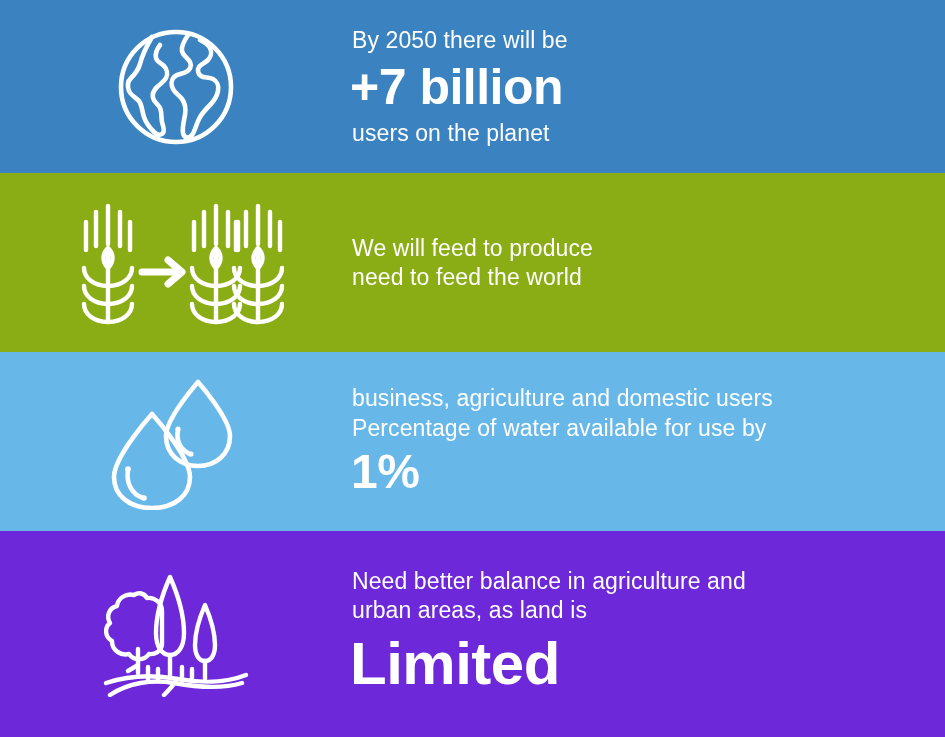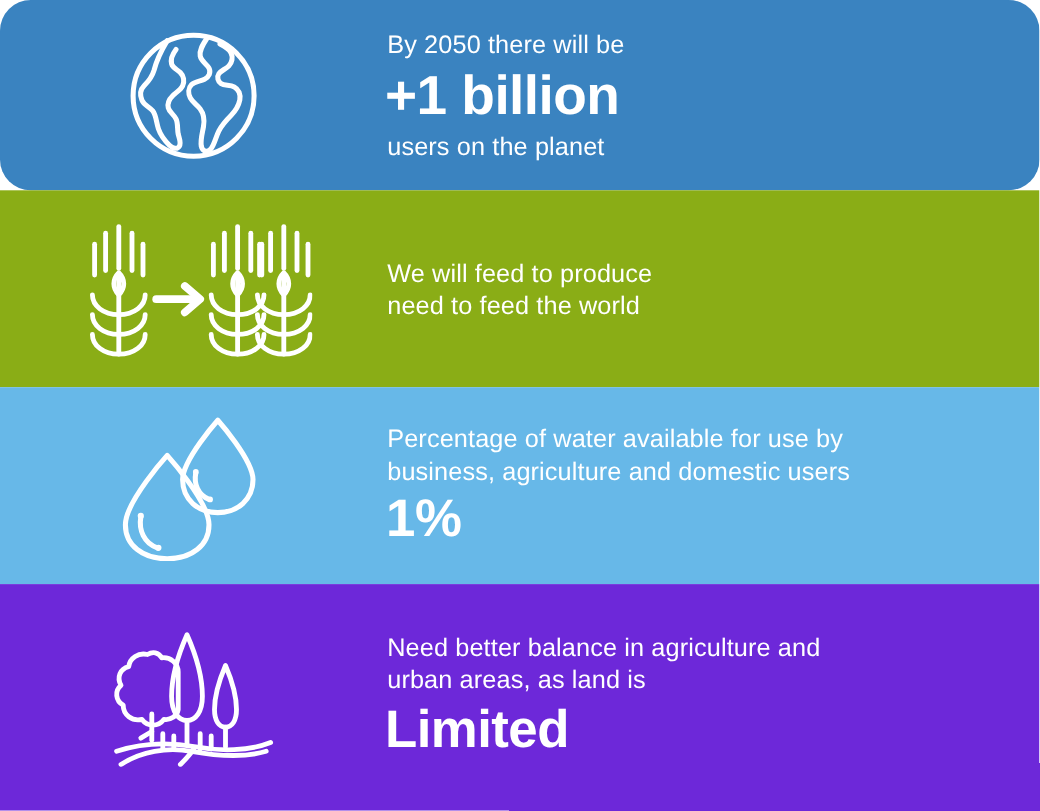--- a/index.html
+++ b/index.html
@@ -13,21 +13,21 @@
     width:945px; height:737px;
     display:flex;
     flex-direction:column;
   }
   .panel {
     display:flex;
     align-items:center;
     width:100%;
     position:relative;
   }
-  .panel-1 { height:180px; background:#3a83c0;border-radius:28px; }
+  .panel-1 { height:180px; background:#3a83c0; }
   .panel-2 { height:186px; background:#8aad16; }
   .panel-3 { height:186px; background:#67b8e8; }
   .panel-4 { height:214px; background:#6d28d9; }
 
   .icon-col {
     width:352px;
     height:100%;
     display:flex;
     align-items:center;
     justify-content:center;
@@ -53,21 +53,21 @@
   .line-big {
     font-size:48px;
     font-weight:700;
     line-height:1.12;
     letter-spacing:-0.5px;
     color:#ffffff;
   }
   .p1 .line-big { font-size:50px; margin:4px 0 4px -2px; }
   .p2 .line-big { font-size:50px; margin:4px 0 4px -2px; }
   .p3 .line-big { font-size:48px; margin:1px 0 0 -1px; }
-  .p4 .line-big { font-size:48px; margin:4px 0 4px -2px; }
+  .p4 .line-big { font-size:60px; margin:4px 0 4px -2px; }
   .p3 .line-small { line-height:1.3; }
   .p4 .line-small { line-height:1.28; }
 </style>
 </head>
 <body>
 
 <div class="infographic">
 
   <section class="panel panel-1 p1">
     <div class="icon-col">
@@ -83,21 +83,21 @@
                    C70 51 65 51 62 54 C59 57 59 62 61 66 C63 70 67 72 70 76
                    C73 80 74 86 73 92 C72 98 70 104 71 110 C72 115 77 116 80 112
                    C83 108 84 102 87 96 C90 90 94 86 98 82 C102 78 105 73 106 68
                    C107 63 105 58 101 56 C97 54 92 55 89 53 C86 51 85 47 87 44
                    C89 41 93 40 96 37 C99 34 100 29 98 25 C96 21 92 19 88 17"></path>
         </svg>
       </span>
     </div>
     <div class="text-col">
       <div class="line-small">By 2050 there will be</div>
-      <div class="line-big">+1 billion</div>
+      <div class="line-big">+7 billion</div>
       <div class="line-small">users on the planet</div>
     </div>
   </section>
 
   <section class="panel panel-2 p2">
     <div class="icon-col">
       <span>
         <svg width="216" height="126" viewBox="0 0 216 126" fill="none" stroke="#ffffff" stroke-width="4.4" stroke-linecap="round" stroke-linejoin="round">
 
           <g transform="translate(10,0)">
@@ -165,22 +165,22 @@
 
           <path d="M46 40 C46 40 84 82 84 103 C84 122 68 134 46 134 C24 134 8 122 8 103
                    C8 82 46 40 46 40Z"></path>
           <path d="M22 96 C20 108 25 120 37 124"></path>
           <circle cx="22" cy="95" r="2.8" fill="#ffffff" stroke="none"></circle>
           <circle cx="38" cy="124" r="2.8" fill="#ffffff" stroke="none"></circle>
         </svg>
       </span>
     </div>
     <div class="text-col">
+      <div class="line-small">business, agriculture and domestic users</div>
       <div class="line-small">Percentage of water available for use by</div>
-      <div class="line-small">business, agriculture and domestic users</div>
       <div class="line-big">1%</div>
     </div>
   </section>
 
   <section class="panel panel-4 p4">
     <div class="icon-col">
       <span>
         <svg width="152" height="126" viewBox="0 0 152 126" fill="none" stroke="#ffffff" stroke-width="4.4" stroke-linecap="round" stroke-linejoin="round">
 
           <path d="M34 24 C26 22 18 27 17 35 C9 37 6 45 10 52 C4 57 5 66 12 70

